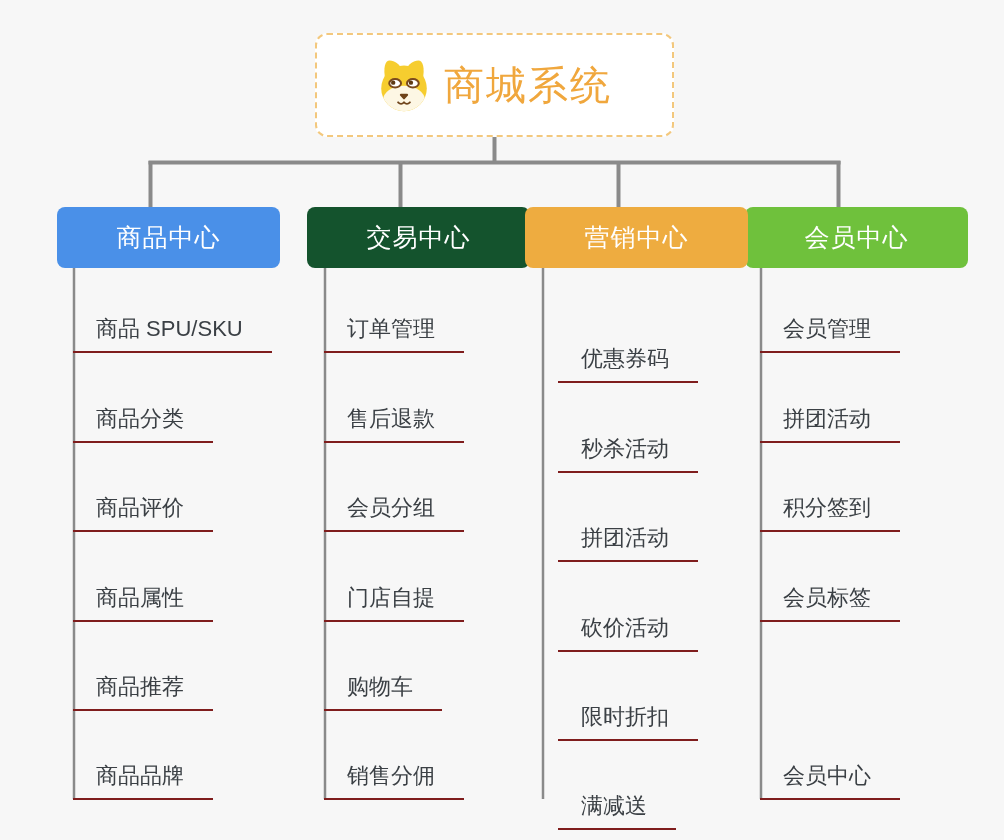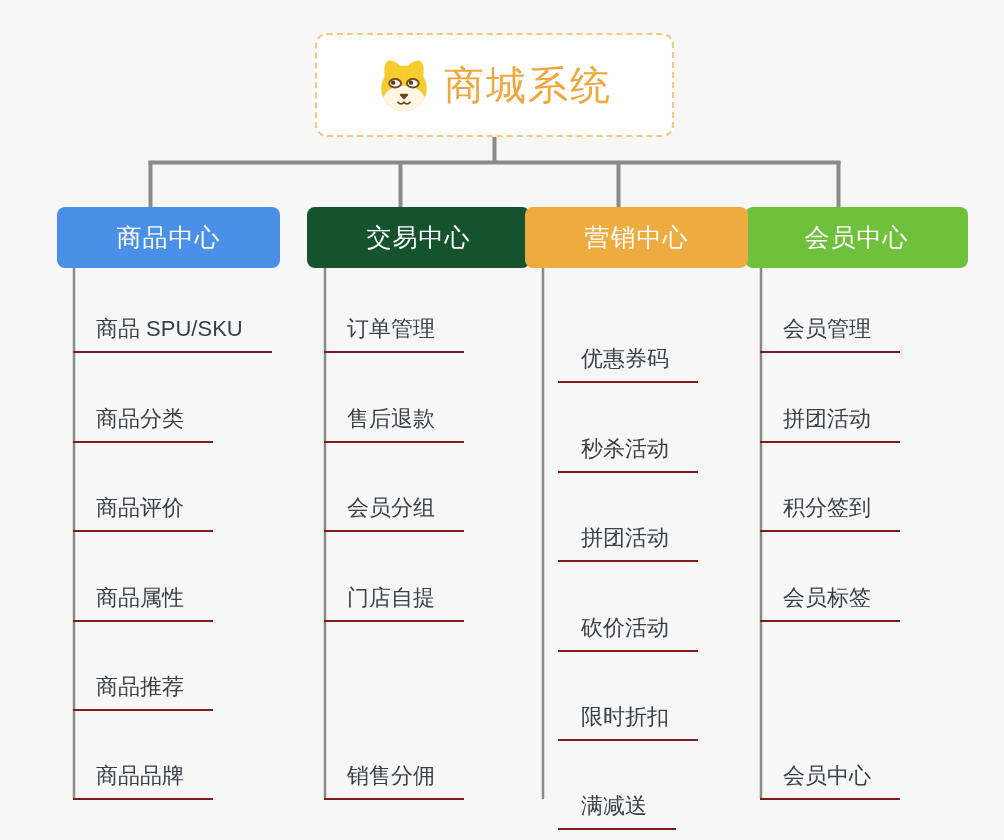--- a/index.html
+++ b/index.html
@@ -102,20 +102,21 @@
   <div class="leaf-node c0 r1">商品分类</div>
   <div class="leaf-node c0 r2">商品评价</div>
   <div class="leaf-node c0 r3">商品属性</div>
   <div class="leaf-node c0 r4">商品推荐</div>
   <div class="leaf-node c0 r5">商品品牌</div>
 
   <div class="leaf-node c1 r0">订单管理</div>
   <div class="leaf-node c1 r1">售后退款</div>
   <div class="leaf-node c1 r2">会员分组</div>
   <div class="leaf-node c1 r3">门店自提</div>
+  <div class="leaf-node c1 r4">购物车</div>
   <div class="leaf-node c1 r5">销售分佣</div>
 
   <div class="leaf-node c2 r0">优惠券码</div>
   <div class="leaf-node c2 r1">秒杀活动</div>
   <div class="leaf-node c2 r2">拼团活动</div>
   <div class="leaf-node c2 r3">砍价活动</div>
   <div class="leaf-node c2 r4">限时折扣</div>
   <div class="leaf-node c3 r0">会员管理</div>
 
   <div class="leaf-node c2 r5">满减送</div>

